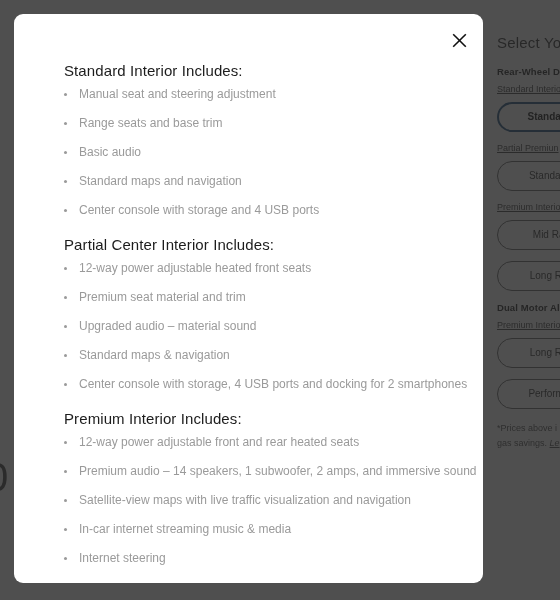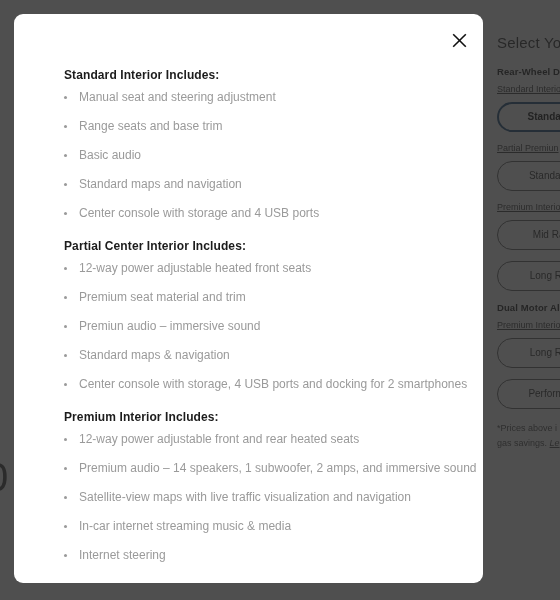--- a/index.html
+++ b/index.html
@@ -121,25 +121,25 @@
     cursor:pointer;
     padding:0;
     display:flex; align-items:center; justify-content:center;
   }
   #close-btn svg { display:block; }
 
   .modal-body {
     padding:38px 30px 0 50px;
   }
   .sec-head {
-    font-size:12px;
-    font-weight:700;
+    font-size:15px;
+    font-weight:400;
     color:#1c1c1c;
     letter-spacing:.1px;
-    margin:16px 0 9px 0;
+    margin:10px 0 9px 0;
   }
   .sec-head.spaced { margin-top:19px; }
   ul.feature-list {
     list-style:none;
     margin:0 0 0 0;
     padding:0;
   }
   ul.feature-list li {
     position:relative;
     padding-left:15px;
@@ -222,21 +222,21 @@
       <li>Range seats and base trim</li>
       <li>Basic audio</li>
       <li>Standard maps and navigation</li>
       <li>Center console with storage and 4 USB ports</li>
     </ul>
 
     <h3 class="sec-head spaced">Partial Center Interior Includes:</h3>
     <ul class="feature-list">
       <li>12-way power adjustable heated front seats</li>
       <li>Premium seat material and trim</li>
-      <li>Premiun audio – immersive sound</li>
+      <li>Upgraded audio – material sound</li>
       <li>Standard maps &amp; navigation</li>
       <li>Center console with storage, 4 USB ports and docking for 2 smartphones</li>
     </ul>
 
     <h3 class="sec-head spaced">Premium Interior Includes:</h3>
     <ul class="feature-list">
       <li>12-way power adjustable front and rear heated seats</li>
       <li>Premium audio – 14 speakers, 1 subwoofer, 2 amps, and immersive sound</li>
       <li>Satellite-view maps with live traffic visualization and navigation</li>
       <li>In-car internet streaming music &amp; media</li>

